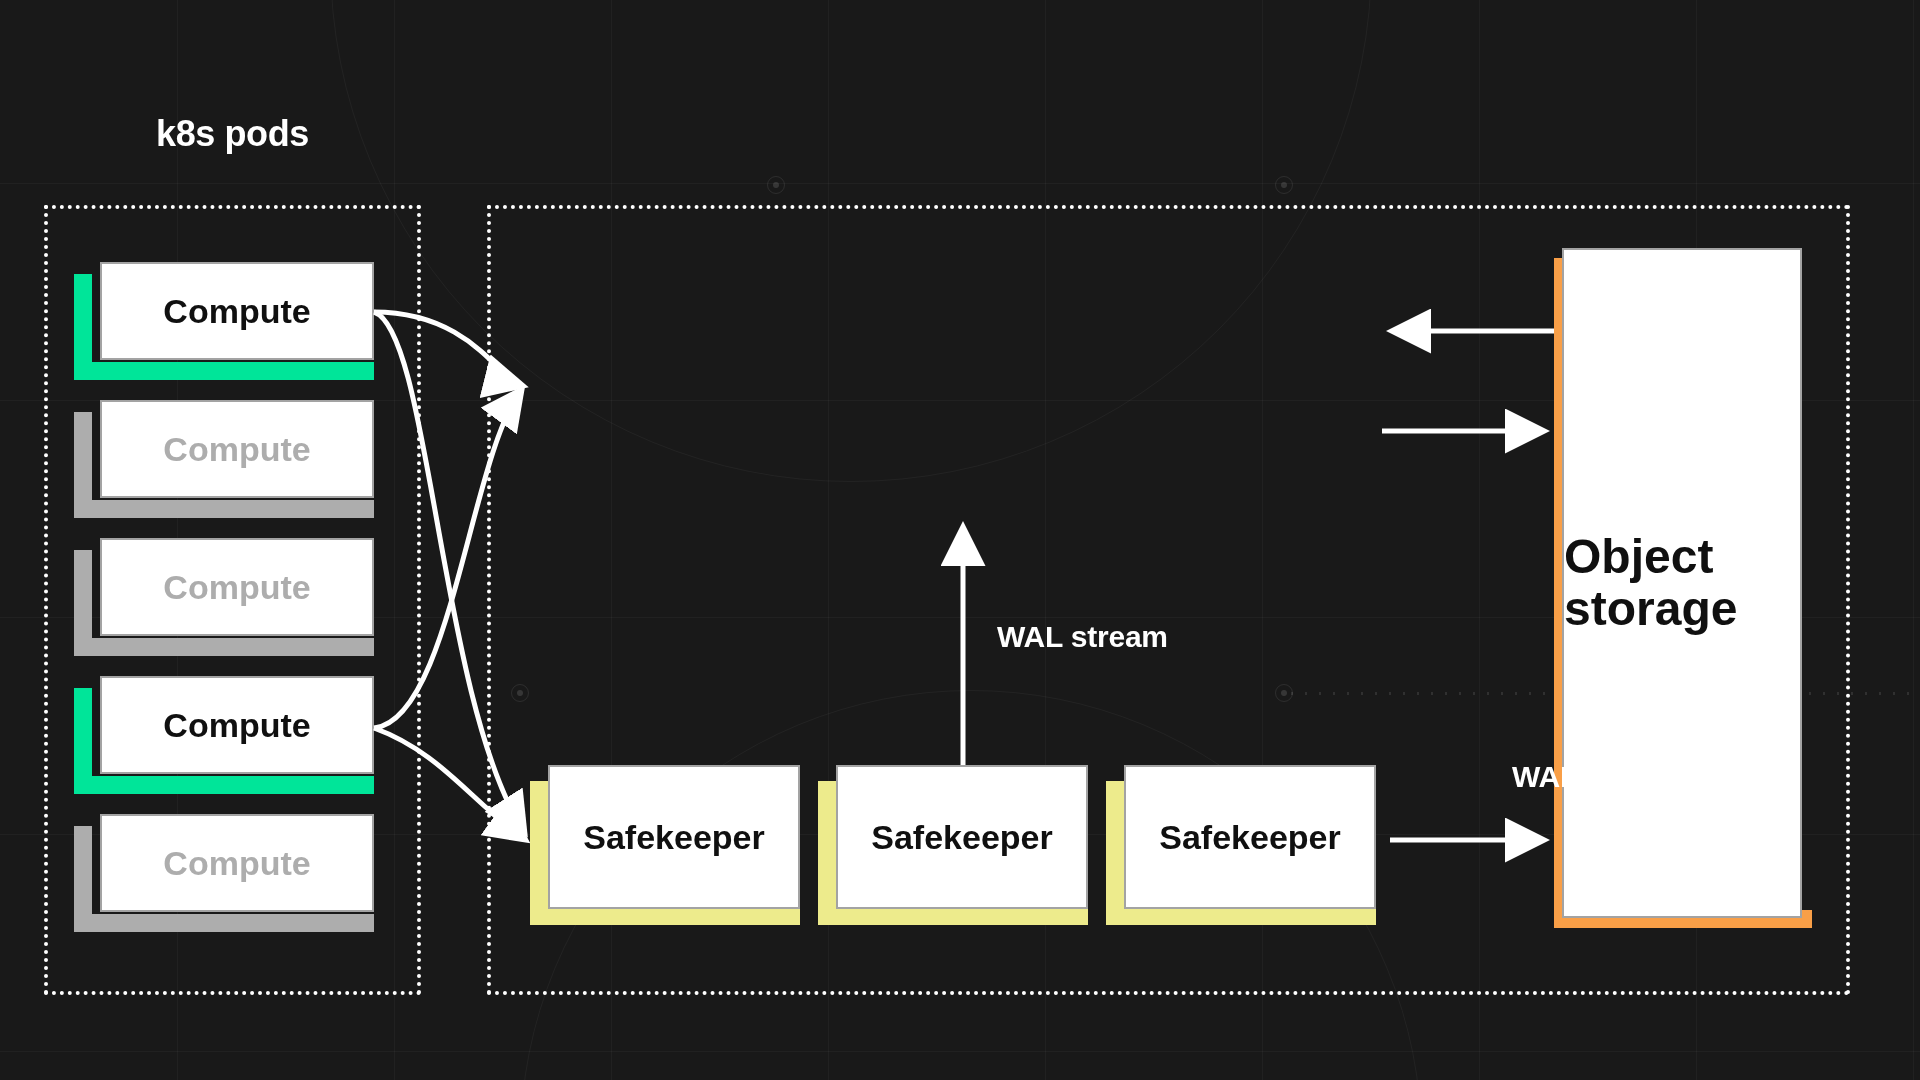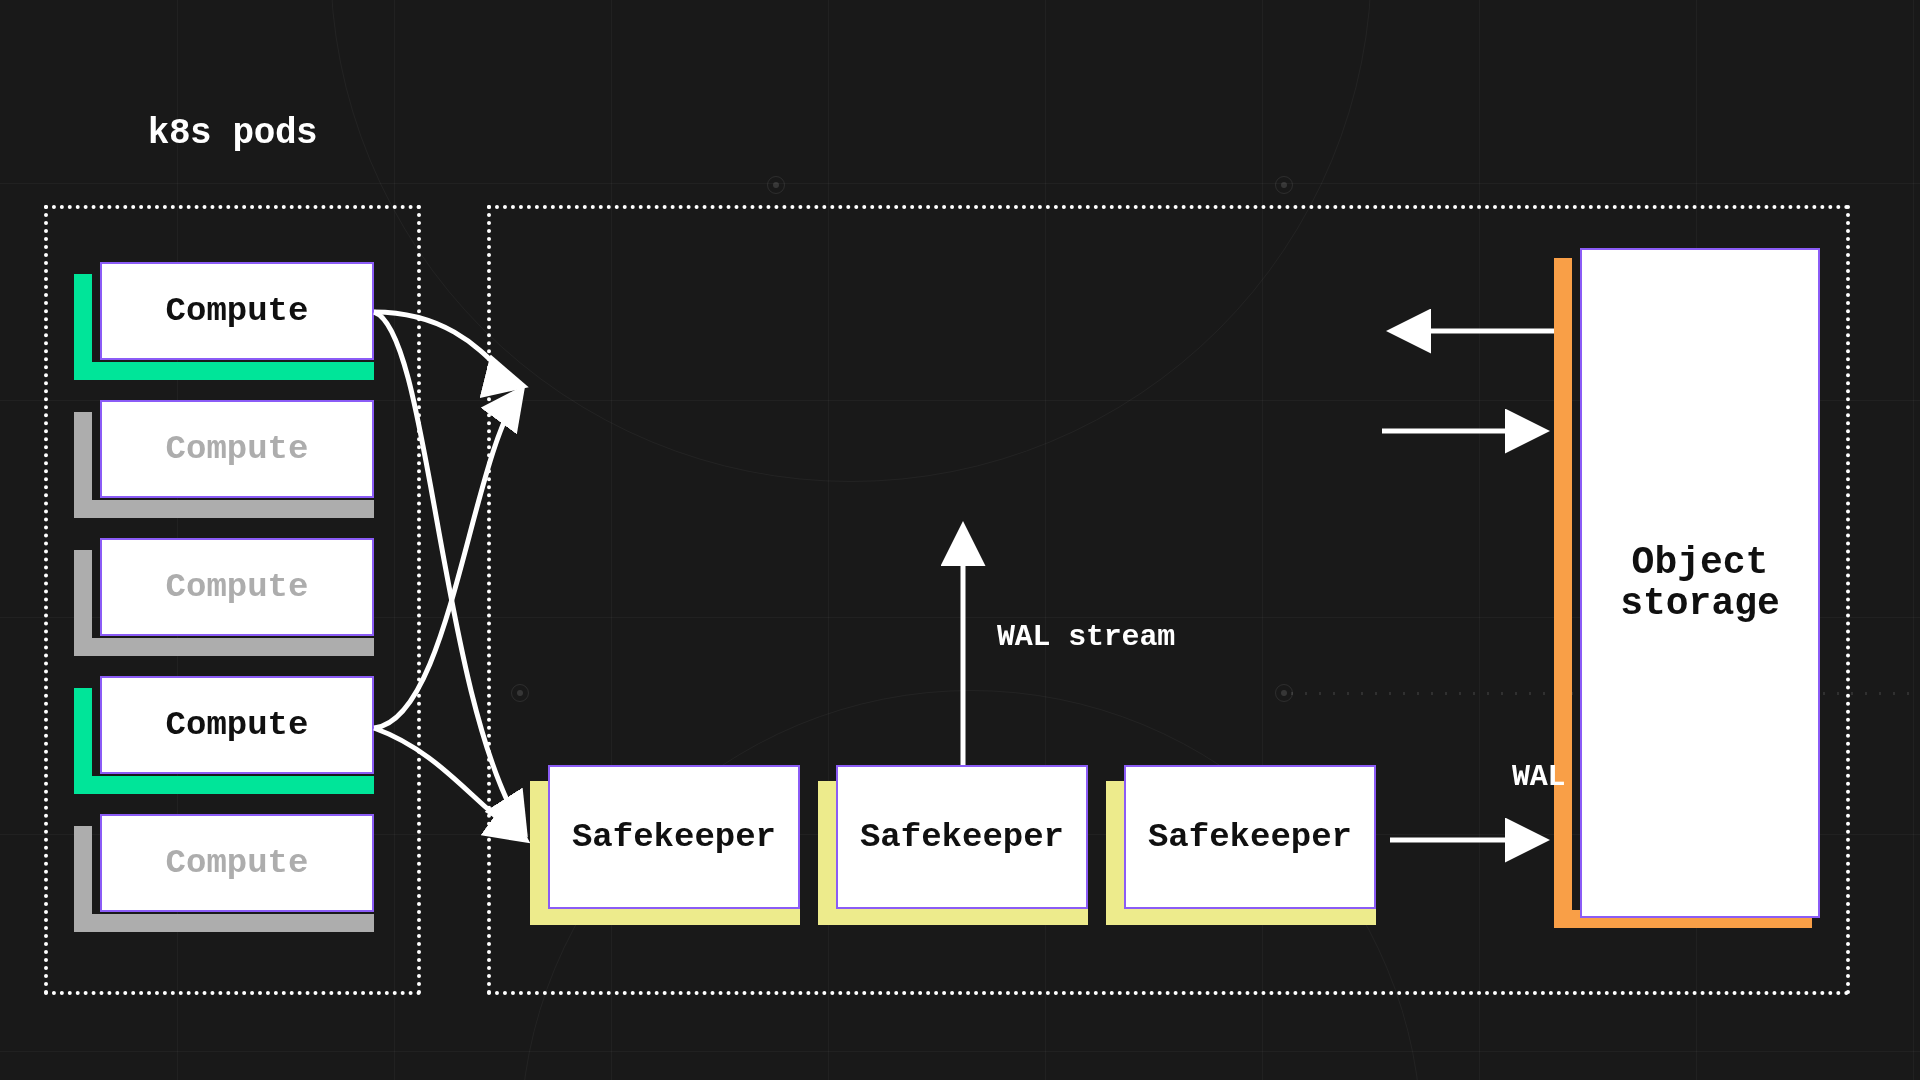--- a/index.html
+++ b/index.html
@@ -2,21 +2,21 @@
 <html><head>
 <meta charset="utf-8">
 <style>
   html,body{margin:0;padding:0;}
   body{
     width:1920px;height:1080px;overflow:hidden;
     background:#191919;
     font-family:"Liberation Sans", sans-serif;
     position:relative;
   }
-  #stage{position:absolute;inset:0;width:1920px;height:1080px;font-family:Liberation Mono, monospace;}
+  #stage{position:absolute;inset:0;width:1920px;height:1080px;}
 
   
   .grid{
     position:absolute;inset:0;
     background-image:
       linear-gradient(to right, rgba(255,255,255,.035) 1px, transparent 1px),
       linear-gradient(to bottom, rgba(255,255,255,.035) 1px, transparent 1px);
     background-size:217px 217px;
     background-position:-40px -34px;
   }
@@ -54,24 +54,23 @@
 
   
   .node{position:absolute;}
   .node .accent{
     position:absolute;left:0;top:0;width:100%;height:100%;
     box-sizing:border-box;
   }
   .node .face{
     position:absolute;
     background:#ffffff;
-    border:2px solid #8b5cf6;
+    border:2px solid #a3a3a3;
     box-sizing:border-box;
     display:flex;align-items:center;justify-content:center;
-    text-align:center;
     font-weight:bold;
     color:#101010;
     line-height:1.08;
   }
   .node.dim .face{color:#ADADAD;}
 
   
   .edge-label{
     position:absolute;color:#ffffff;font-weight:bold;
     font-size:30px;white-space:nowrap;letter-spacing:-.2px;margin-left:12px;
@@ -159,21 +158,21 @@
     <div class="accent" style="left:0;top:16px;width:270px;height:144px;
                 border-left:18px solid #EDEB8C;border-bottom:18px solid #EDEB8C;"></div>
     <div class="face" style="left:18px;top:0;width:252px;height:144px;font-size:34px;">
       <span>Safekeeper</span>
     </div>
   </div>
 
   <div class="node" style="left:1554px;top:248px;width:258px;height:680px;">
     <div class="accent" style="left:0;top:10px;width:258px;height:670px;
                 border-left:18px solid #F99F47;border-bottom:18px solid #F99F47;"></div>
-    <div class="face" style="left:26px;top:0;width:240px;height:670px;font-size:38px;">
+    <div class="face" style="left:8px;top:0;width:240px;height:670px;font-size:48px;">
       <span>Object storage</span>
     </div>
   </div>
 
   <svg class="edges" viewBox="0 0 1920 1080">
     <defs>
       <marker id="ah" markerWidth="9" markerHeight="9" refX="7.2" refY="4.5" orient="auto" markerUnits="strokeWidth">
         <path d="M0,0 L9,4.5 L0,9 z" fill="#ffffff"></path>
       </marker>
     </defs>

